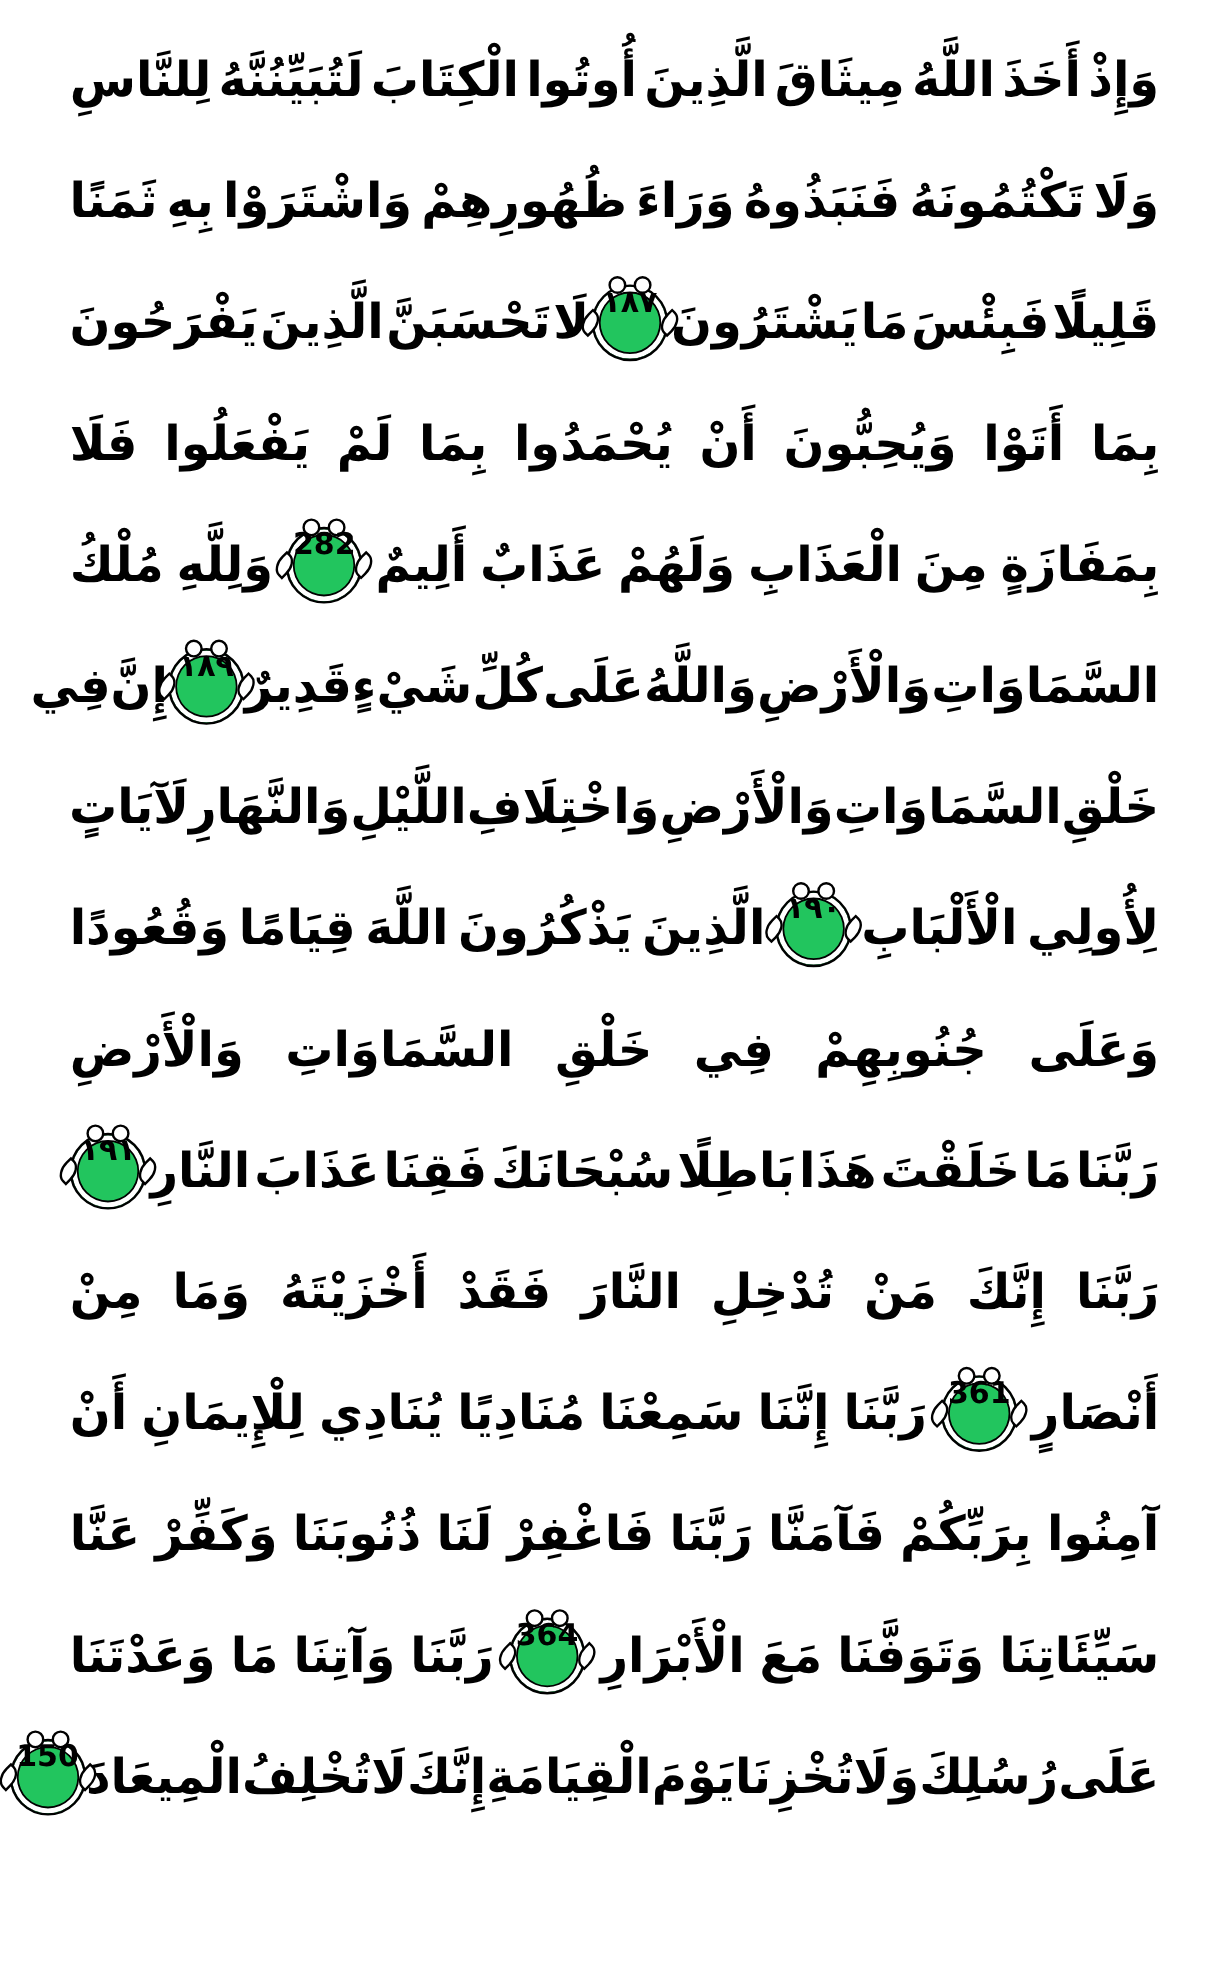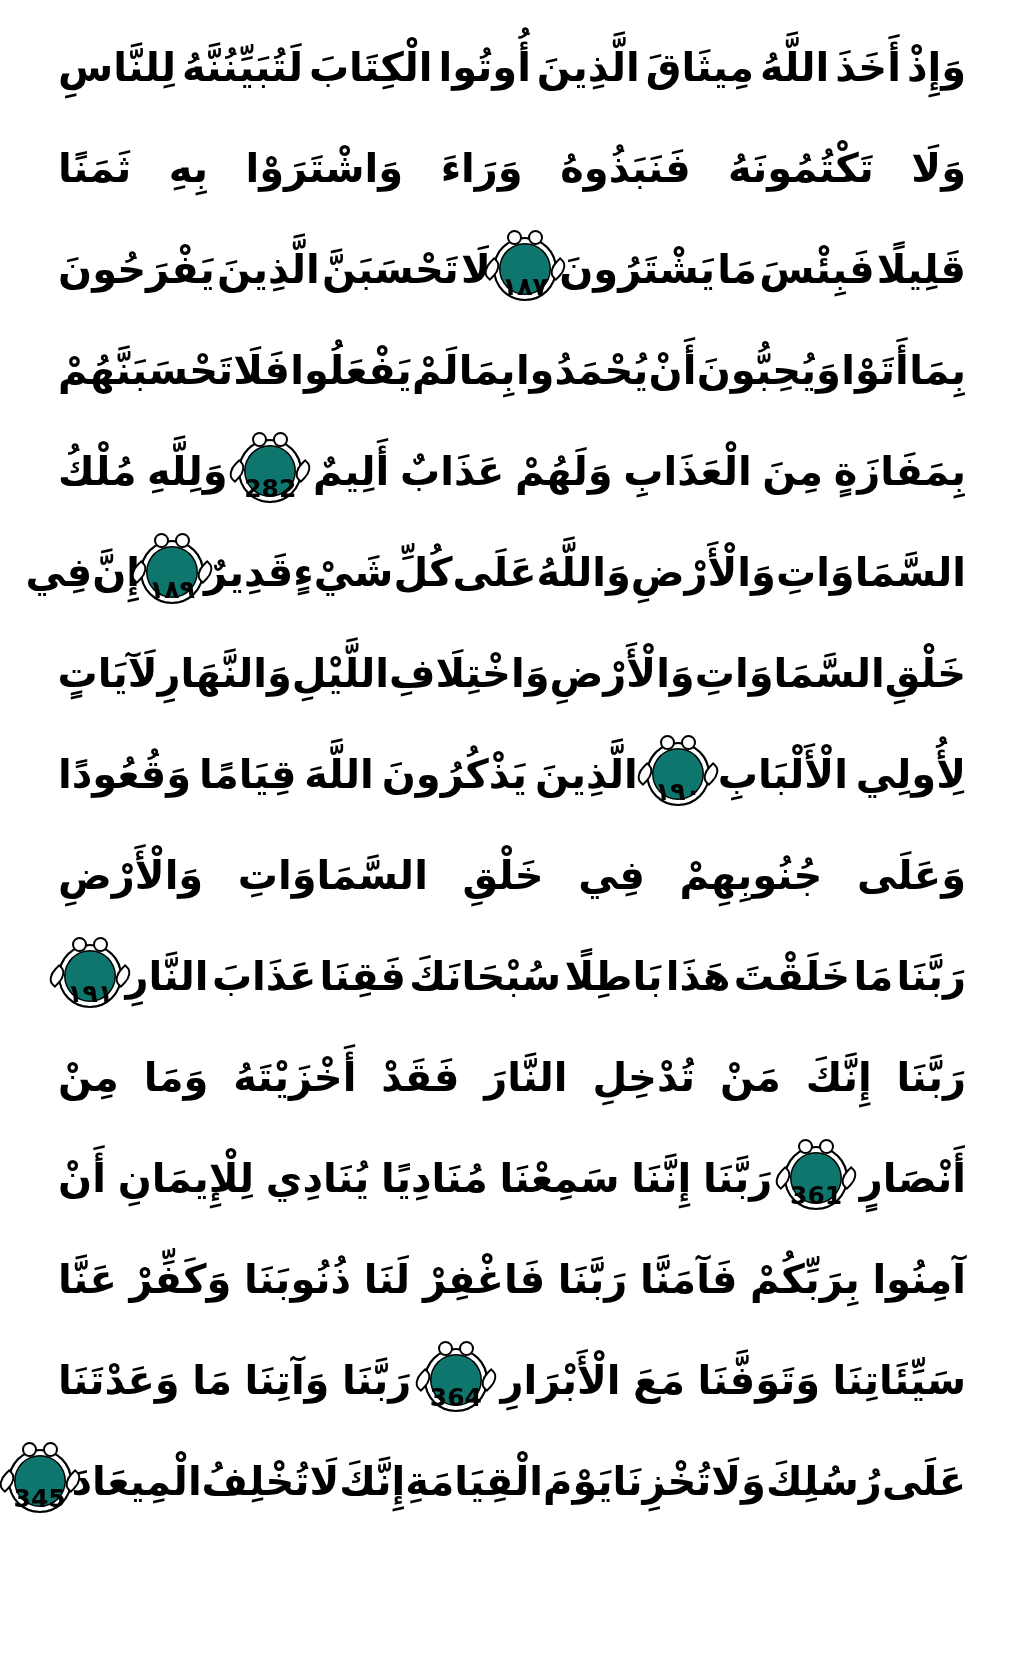--- a/index.html
+++ b/index.html
@@ -34,28 +34,28 @@
     direction: rtl;
   }
   .word {
     white-space: nowrap;
     line-height: 1;
   }
   
   .ayah-marker {
     position: relative;
     display: inline-flex;
-    align-items: flex-end;
+    align-items: flex-start;
     justify-content: center;
     box-sizing: border-box;
     width: 64px;
     height: 64px;
     border: 2.5px solid #000;
     border-radius: 50%;
-    background: #0f766e;
+    background: #22c55e;
     box-shadow: inset 0 0 0 4px #ffffff, inset 0 0 0 5.5px #000000;
     flex: 0 0 auto;
   }
   .ayah-marker::before,
   .ayah-marker::after {
     content: "";
     position: absolute;
     top: -9px;
     width: 11px;
     height: 11px;
@@ -100,20 +100,21 @@
       <span class="word">أُوتُوا</span>
       <span class="word">الْكِتَابَ</span>
       <span class="word">لَتُبَيِّنُنَّهُ</span>
       <span class="word">لِلنَّاسِ</span>
     </div>
     <div class="line">
       <span class="word">وَلَا</span>
       <span class="word">تَكْتُمُونَهُ</span>
       <span class="word">فَنَبَذُوهُ</span>
       <span class="word">وَرَاءَ</span>
+      <span class="word">ظُهُورِهِمْ</span>
       <span class="word">وَاشْتَرَوْا</span>
       <span class="word">بِهِ</span>
       <span class="word">ثَمَنًا</span>
     </div>
     <div class="line">
       <span class="word">قَلِيلًا</span>
       <span class="word">فَبِئْسَ</span>
       <span class="word">مَا</span>
       <span class="word">يَشْتَرُونَ</span>
       <span class="ayah-marker">
@@ -129,21 +130,20 @@
     <div class="line">
       <span class="word">بِمَا</span>
       <span class="word">أَتَوْا</span>
       <span class="word">وَيُحِبُّونَ</span>
       <span class="word">أَنْ</span>
       <span class="word">يُحْمَدُوا</span>
       <span class="word">بِمَا</span>
       <span class="word">لَمْ</span>
       <span class="word">يَفْعَلُوا</span>
       <span class="word">فَلَا</span>
-      <span class="word">تَحْسَبَنَّهُمْ</span>
     </div>
     <div class="line">
       <span class="word">بِمَفَازَةٍ</span>
       <span class="word">مِنَ</span>
       <span class="word">الْعَذَابِ</span>
       <span class="word">وَلَهُمْ</span>
       <span class="word">عَذَابٌ</span>
       <span class="word">أَلِيمٌ</span>
       <span class="ayah-marker">
         <span class="ayah-petal-right"></span>
@@ -275,16 +275,16 @@
       <span class="word">تُخْزِنَا</span>
       <span class="word">يَوْمَ</span>
       <span class="word">الْقِيَامَةِ</span>
       <span class="word">إِنَّكَ</span>
       <span class="word">لَا</span>
       <span class="word">تُخْلِفُ</span>
       <span class="word">الْمِيعَادَ</span>
       <span class="ayah-marker">
         <span class="ayah-petal-right"></span>
         <span class="ayah-petal-left"></span>
-        <span class="ayah-number">345</span>
+        <span class="ayah-number">150</span>
       </span>
     </div>
   </div>
 
 </body></html>

